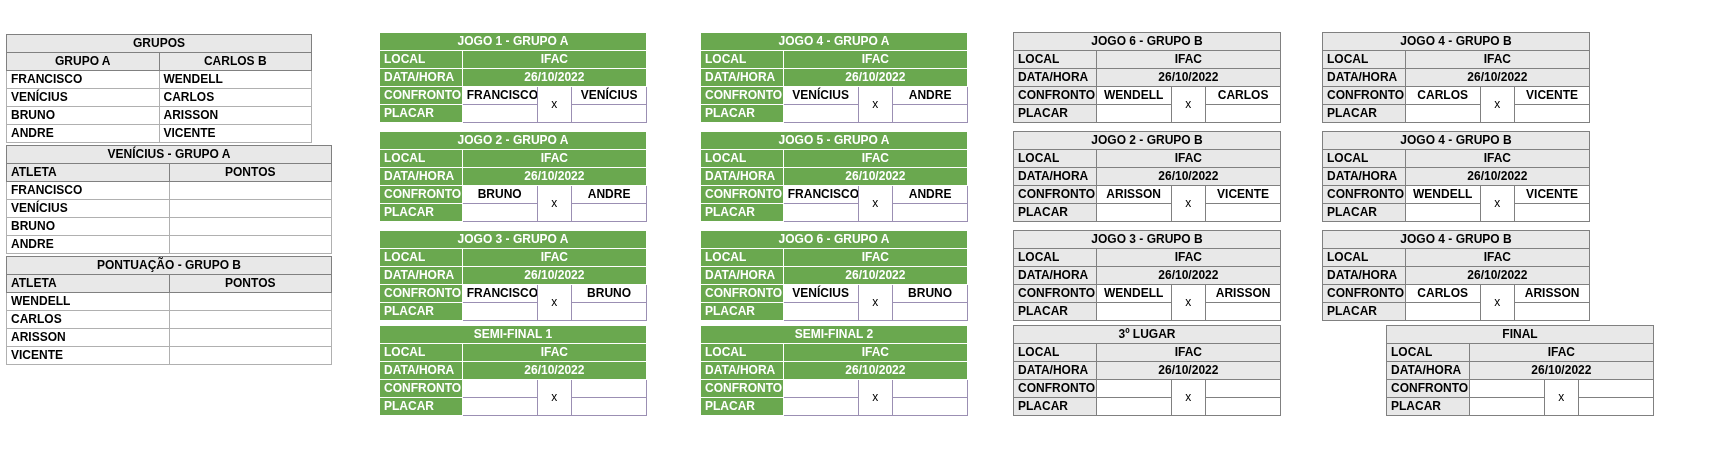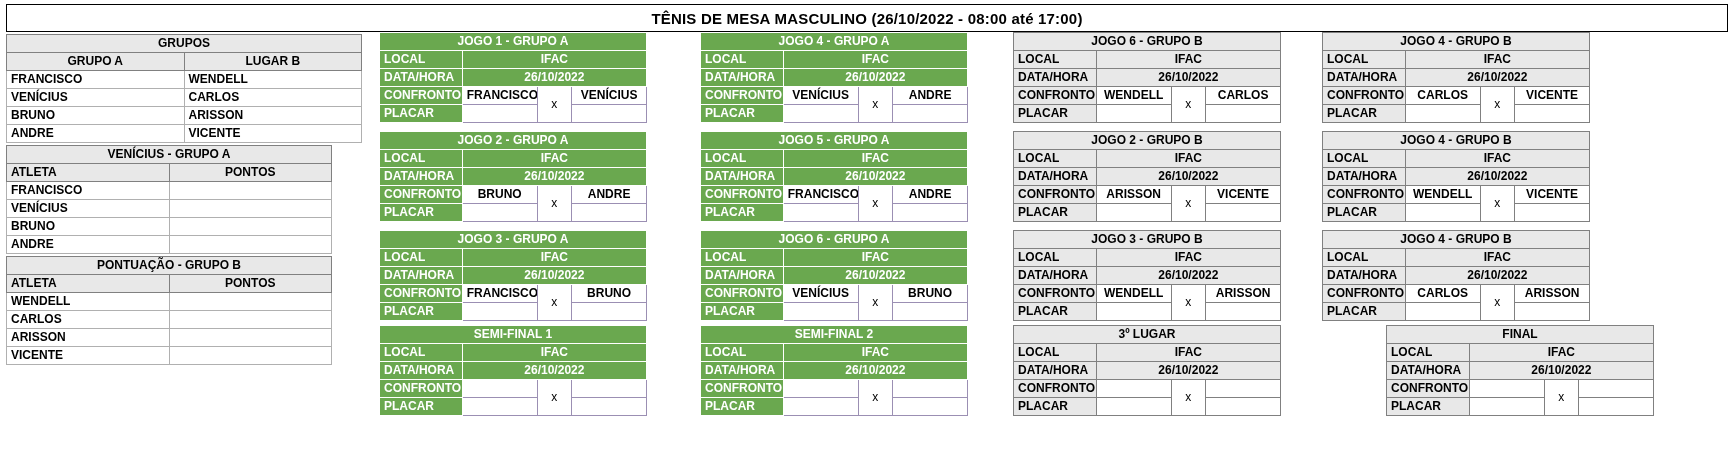--- a/index.html
+++ b/index.html
@@ -53,35 +53,34 @@
 
   
   .left-block{position:absolute;}
   .left-block table{width:100%;}
 </style>
 </head>
 <body>
 
 <div class="page">
 
-  <div class="title-bar">TÊNIS DE MESA MASCULINO (26/10/2022 - 08:00 até 17:00)</div>
-
-  <div class="left-block" style="left:6px;top:34px;width:356px;">
+
+  <div class="left-block" style="left:6px;top:34px;width:306px;">
     <table>
       <colgroup>
           <col style="width:50%">
           <col style="width:50%">
         </colgroup>
       <tbody>
           <tr>
             <td class="hdr" colspan="2">GRUPOS</td>
           </tr>
       <tr>
         <td class="hdr">GRUPO A</td>
-        <td class="hdr">LUGAR B</td>
+        <td class="hdr">CARLOS B</td>
       </tr>
       <tr>
         <td class="bold">FRANCISCO</td>
         <td class="bold">WENDELL</td>
       </tr>
       <tr>
         <td class="bold">VENÍCIUS</td>
         <td class="bold">CARLOS</td>
       </tr>
       <tr>

